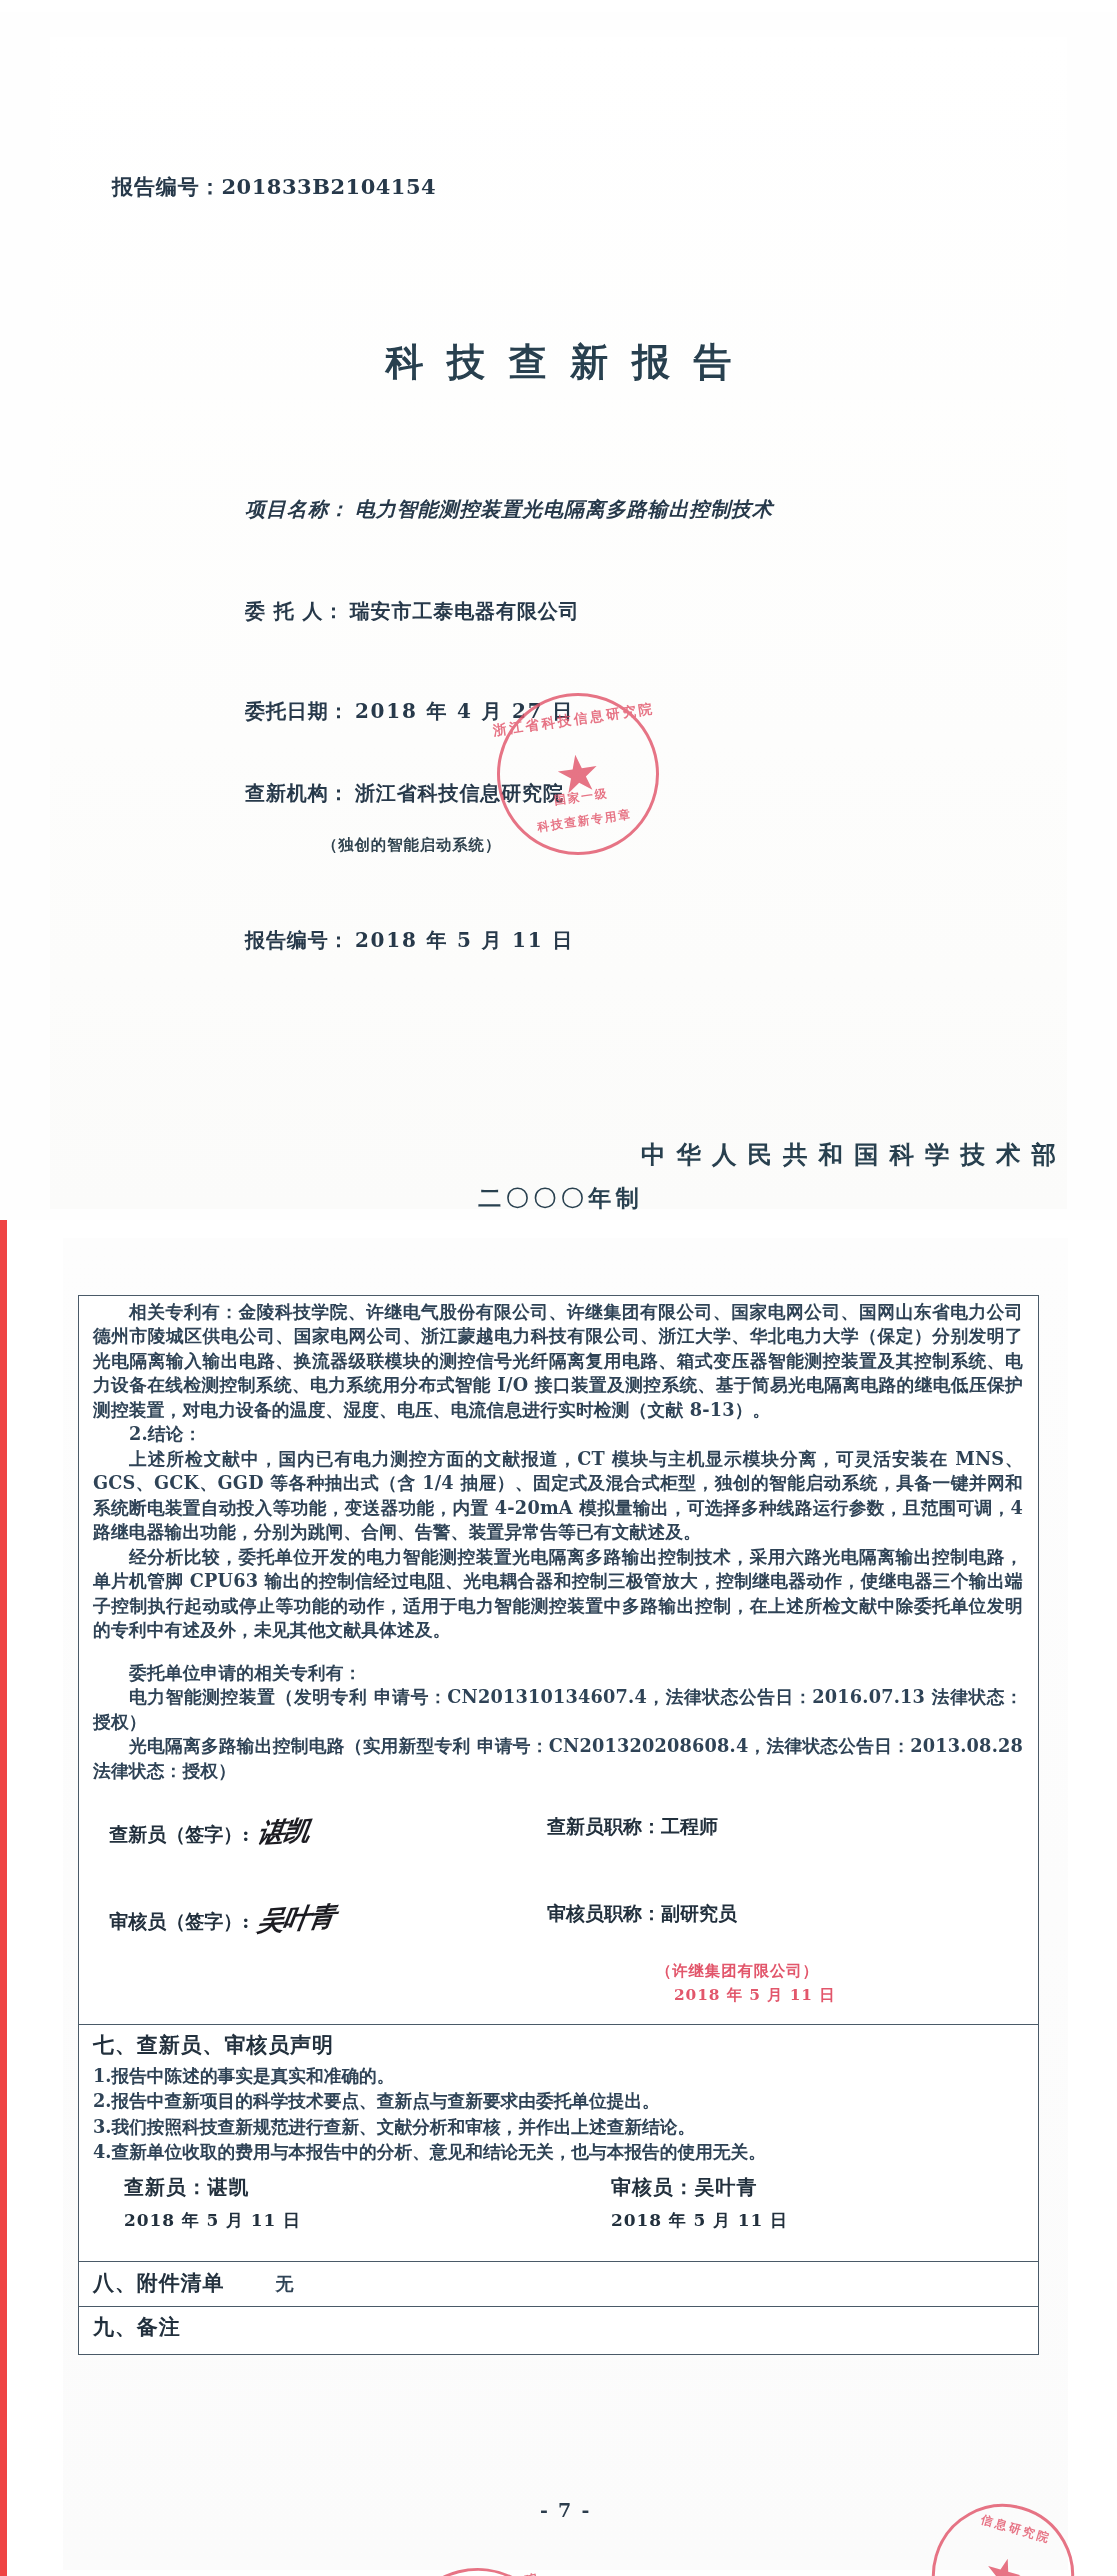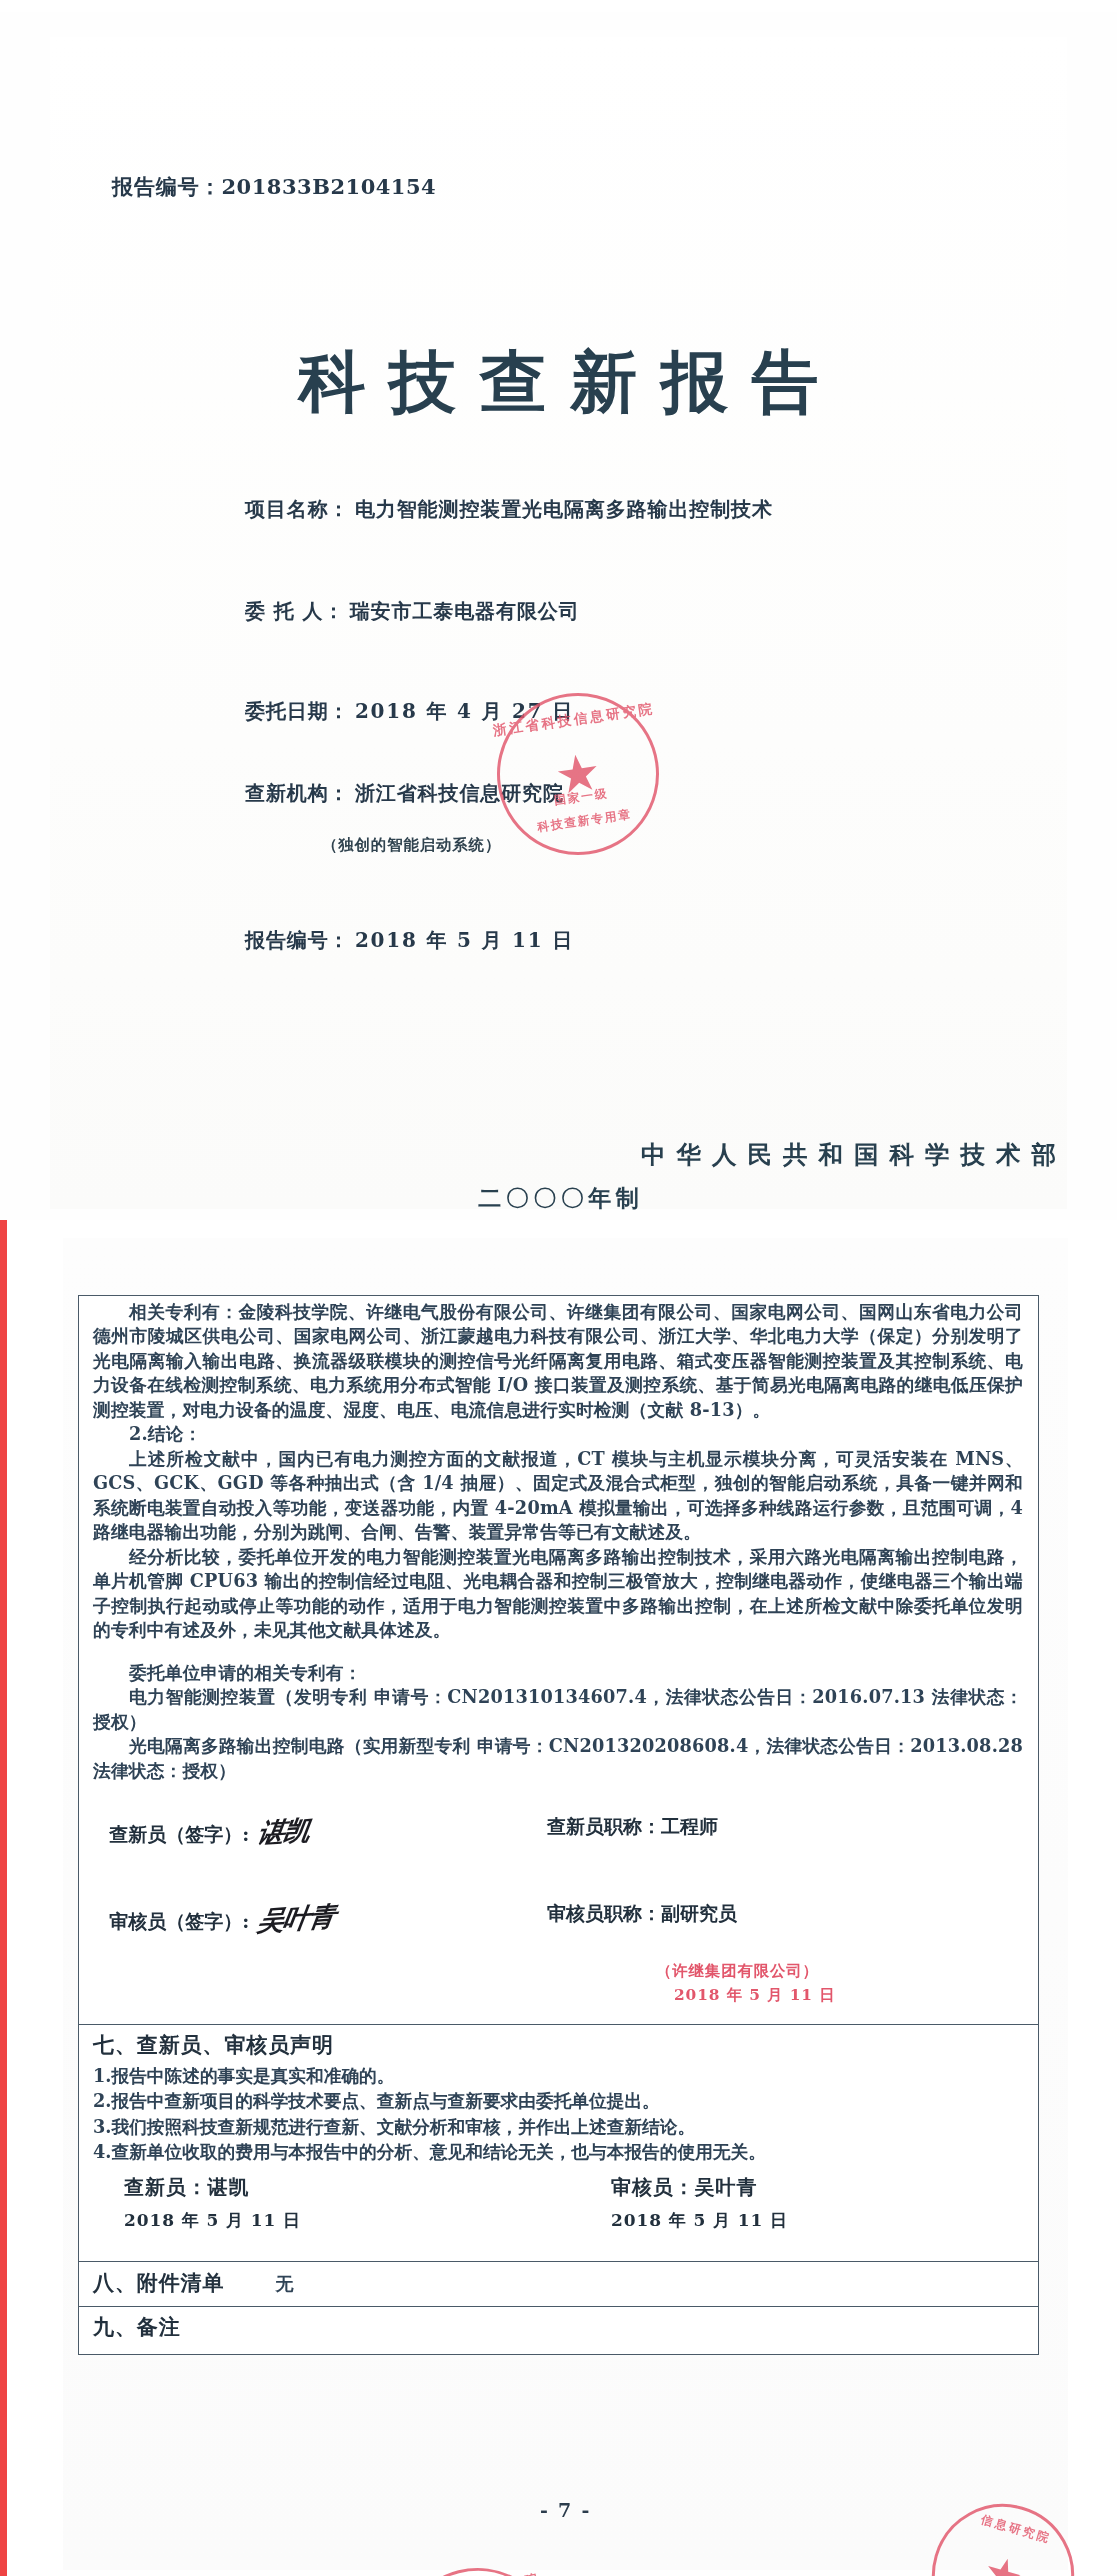--- a/index.html
+++ b/index.html
@@ -50,21 +50,21 @@
   .report-no .num {
     font-family: "DejaVu Serif", "Liberation Serif", serif;
     letter-spacing: 0.5px;
   }
 
   .doc-title {
     position: absolute;
     left: 0; right: 0;
     top: 300px;
     text-align: center;
-    font-size: 67px;
+    font-size: 38px;
     font-weight: bold;
     letter-spacing: 23.6px;
     text-indent: 23.6px;
     color: #28404f;
   }
   .field-row {
     position: absolute;
     left: 0; right: 0;
     font-size: 20px;
     font-weight: bold;
@@ -352,21 +352,21 @@
 
   <div class="cover">
     <div class="cover-inner">
 
       <div class="report-no">
         <span>报告编号：</span><span class="num">201833B2104154</span>
       </div>
 
       <div class="doc-title">科技查新报告</div>
 
-      <div class="field-row" style="top:459px;">
+      <div class="field-row" style="top:459px;font-style:italic;">
         <span class="inner">
           <span class="field-label">项目名称：</span><span class="field-value">电力智能测控装置光电隔离多路输出控制技术</span>
         </span>
       </div>
 
       <div class="field-row" style="top:561px;">
         <span class="inner">
           <span class="field-label">委 托 人：</span><span class="field-value">瑞安市工泰电器有限公司</span>
         </span>
       </div>

